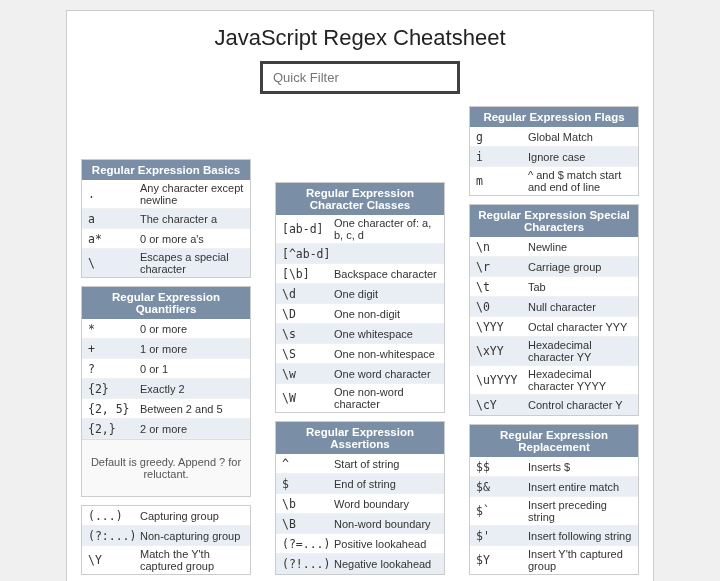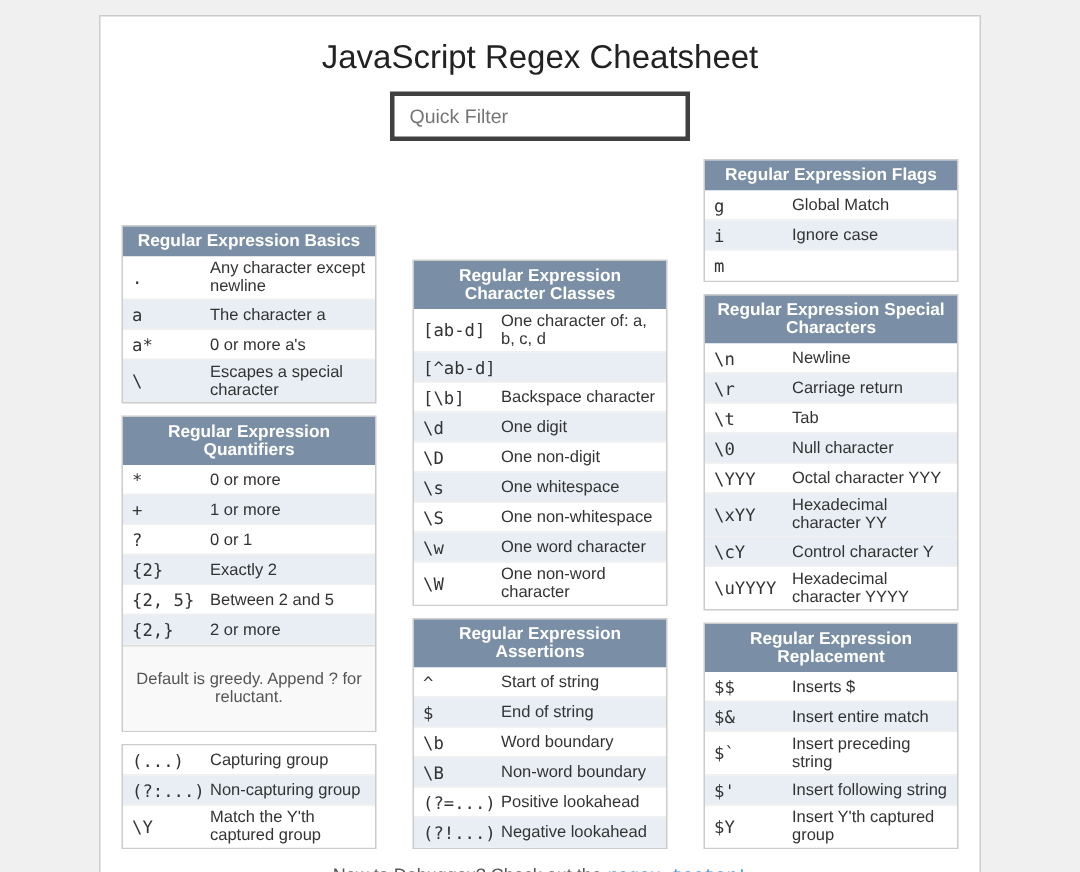--- a/index.html
+++ b/index.html
@@ -278,58 +278,59 @@
           <div class="row">
               <span class="code">g</span>
               <span class="desc">Global Match</span>
             </div>
           <div class="row alt">
               <span class="code">i</span>
               <span class="desc">Ignore case</span>
             </div>
           <div class="row">
               <span class="code">m</span>
+              <span class="desc">^ and $ match start and end of line</span>
             </div>
         </div>
       </div>
 
       <div class="section">
         <div class="section-header">Regular Expression Special Characters</div>
         <div class="section-body">
           <div class="row">
               <span class="code">\n</span>
               <span class="desc">Newline</span>
             </div>
           <div class="row alt">
               <span class="code">\r</span>
-              <span class="desc">Carriage return</span>
+              <span class="desc">Carriage group</span>
             </div>
           <div class="row">
               <span class="code">\t</span>
               <span class="desc">Tab</span>
             </div>
           <div class="row alt">
               <span class="code">\0</span>
               <span class="desc">Null character</span>
             </div>
           <div class="row">
               <span class="code">\YYY</span>
               <span class="desc">Octal character YYY</span>
             </div>
           <div class="row alt">
               <span class="code">\xYY</span>
               <span class="desc">Hexadecimal character YY</span>
             </div>
+          <div class="row">
+              <span class="code">\uYYYY</span>
+              <span class="desc">Hexadecimal character YYYY</span>
+            </div>
           <div class="row alt">
               <span class="code">\cY</span>
               <span class="desc">Control character Y</span>
-            </div>
-          <div class="row">
-              <span class="code">\uYYYY</span>
-              <span class="desc">Hexadecimal character YYYY</span>
             </div>
         </div>
       </div>
 
       <div class="section">
         <div class="section-header">Regular Expression Replacement</div>
         <div class="section-body">
           <div class="row">
               <span class="code">$$</span>
               <span class="desc">Inserts $</span>

